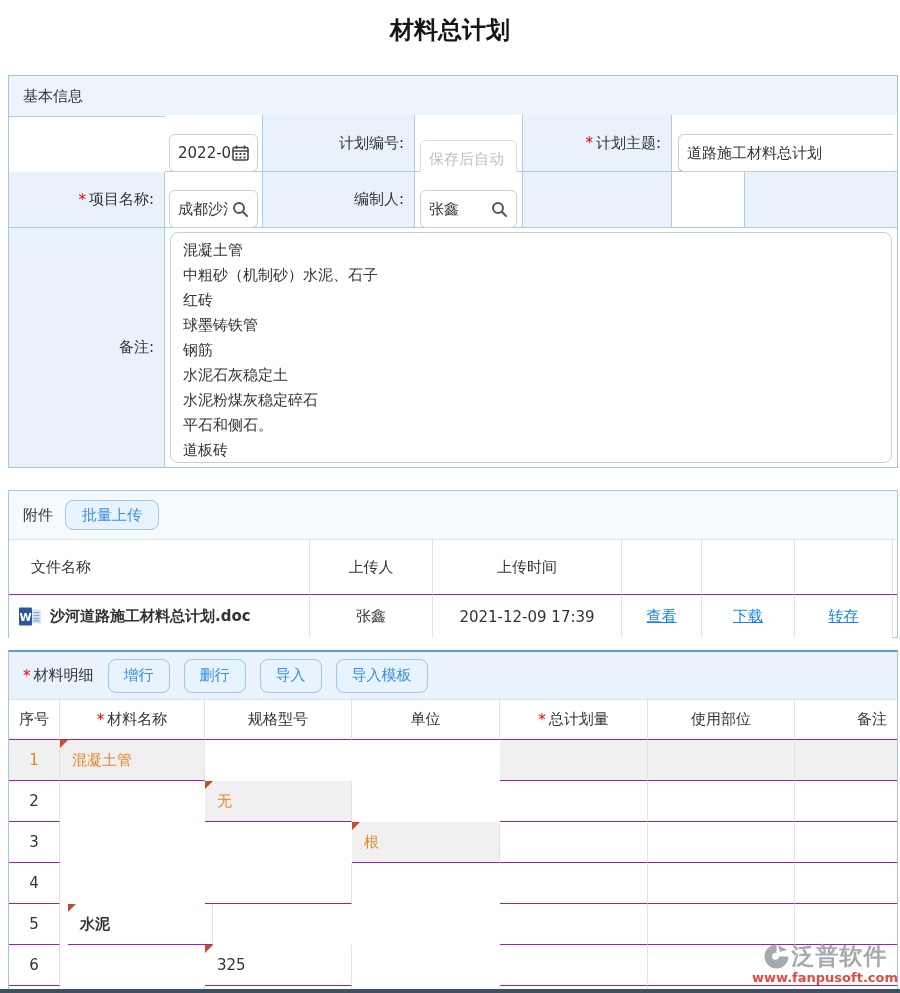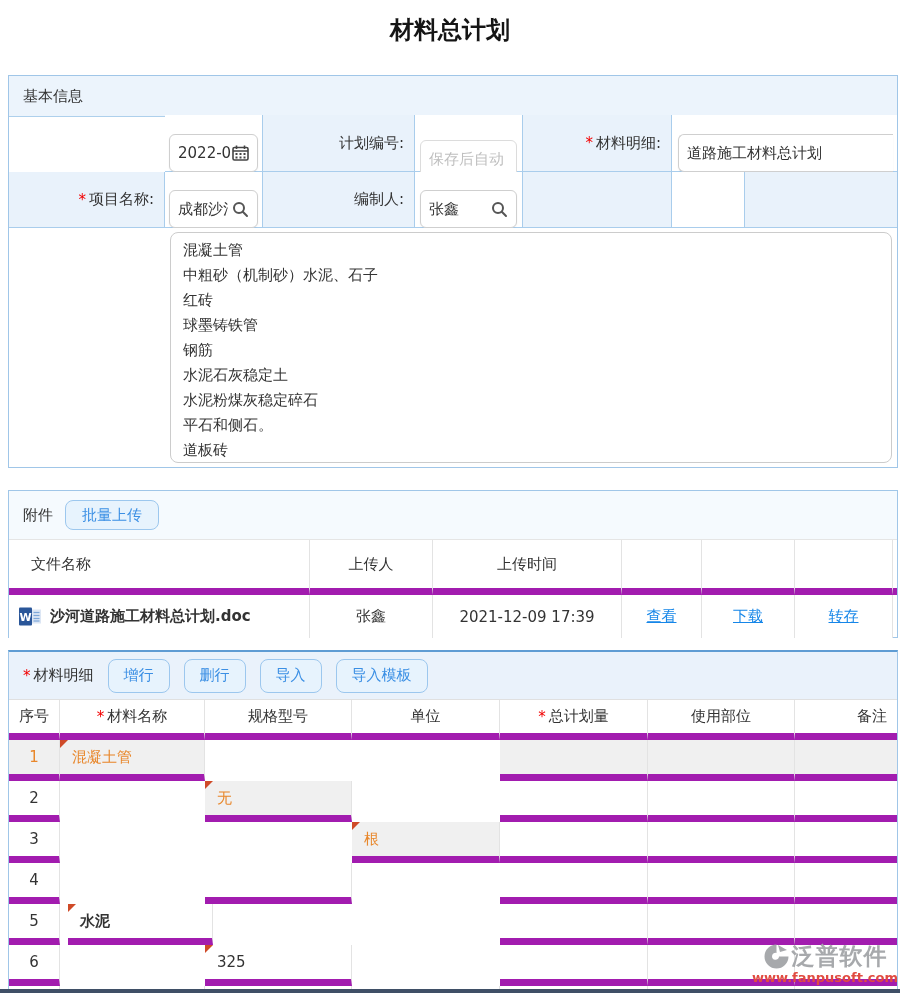--- a/index.html
+++ b/index.html
@@ -29,21 +29,21 @@
   .ibox .icon{flex:0 0 auto;margin-left:auto;display:flex;align-items:center;}
 
   .remarkbox{background:#fff;border:1px solid #ccc;border-radius:8px;padding:5px 12px;font-size:15px;color:#333;}
   .remarkbox .rline{line-height:25px;white-space:nowrap;}
 
   
   .btn{display:inline-flex;align-items:center;justify-content:center;background:#e7f3fd;border:1px solid #9cc7ee;
        color:#3b8fe4;border-radius:8px;font-size:15px;cursor:pointer;}
 
   
-  .th,.td{border-right:1px solid #e3e3e3;border-bottom:7px solid #a21caf;background:#fff;
+  .th,.td{border-right:1px solid #e3e3e3;border-bottom:1px solid #a21caf;background:#fff;
           display:flex;align-items:center;font-size:15px;color:#333;}
   .center{justify-content:center;}
   .noborder-r{border-right:none;}
   .link{color:#1686e8;text-decoration:underline;cursor:pointer;font-size:15px;}
 
   
   .tri{position:relative;}
   .tri::before{content:"";position:absolute;top:0;left:0;width:0;height:0;
                border-top:8px solid #cf4a28;border-right:8px solid transparent;}
   .sel{background:#f0f0f0 !important;color:#e8872b !important;}
@@ -71,21 +71,21 @@
   <div class="abs fcell white" style="left:165px;top:115px;width:98px;height:57px;"></div>
   <div class="abs fcell blue" style="left:263px;top:115px;width:152px;height:57px;">
     <div class="flabel">
         <span>计划编号:</span>
       </div>
   </div>
   <div class="abs fcell white" style="left:415px;top:115px;width:108px;height:57px;"></div>
   <div class="abs fcell blue" style="left:523px;top:115px;width:149px;height:57px;">
     <div class="flabel">
         <span class="req">*</span>
-        <span>材料明细:</span>
+        <span>计划主题:</span>
       </div>
   </div>
   <div class="abs fcell white last" style="left:672px;top:115px;width:225px;height:57px;"></div>
 
   <div class="abs ibox" style="left:169px;top:134px;width:89px;height:38px;">
     <span class="txt">2022-04</span>
     <span class="icon">
       <svg width="17" height="16" viewBox="0 0 17 16">
           <rect x="1" y="2.5" width="15" height="12.5" rx="1.5" fill="none" stroke="#444" stroke-width="1.6"></rect>
           <line x1="4.5" y1="0.5" x2="4.5" y2="4" stroke="#444" stroke-width="1.6"></line>
@@ -138,20 +138,25 @@
   <div class="abs ibox" style="left:420px;top:190px;width:97px;height:38px;">
     <span class="txt">张鑫</span>
     <span class="icon">
       <svg width="17" height="17" viewBox="0 0 17 17">
           <circle cx="7" cy="7" r="5" fill="none" stroke="#555" stroke-width="2"></circle>
           <line x1="10.8" y1="10.8" x2="15" y2="15" stroke="#555" stroke-width="2" stroke-linecap="round"></line>
         </svg>
     </span>
   </div>
 
+  <div class="abs fcell blue" style="left:9px;top:228px;width:156px;height:239px;border-bottom:none;">
+    <div class="flabel">
+        <span>备注:</span>
+      </div>
+  </div>
   <div class="abs fcell white last" style="left:165px;top:228px;width:732px;height:239px;border-bottom:none;"></div>
   <div class="abs remarkbox" style="left:170px;top:232px;width:722px;height:231px;">
     <div class="rline">混凝土管</div>
     <div class="rline">中粗砂（机制砂）水泥、石子</div>
     <div class="rline">红砖</div>
     <div class="rline">球墨铸铁管</div>
     <div class="rline">钢筋</div>
     <div class="rline">水泥石灰稳定土</div>
     <div class="rline">水泥粉煤灰稳定碎石</div>
     <div class="rline">平石和侧石。</div>

